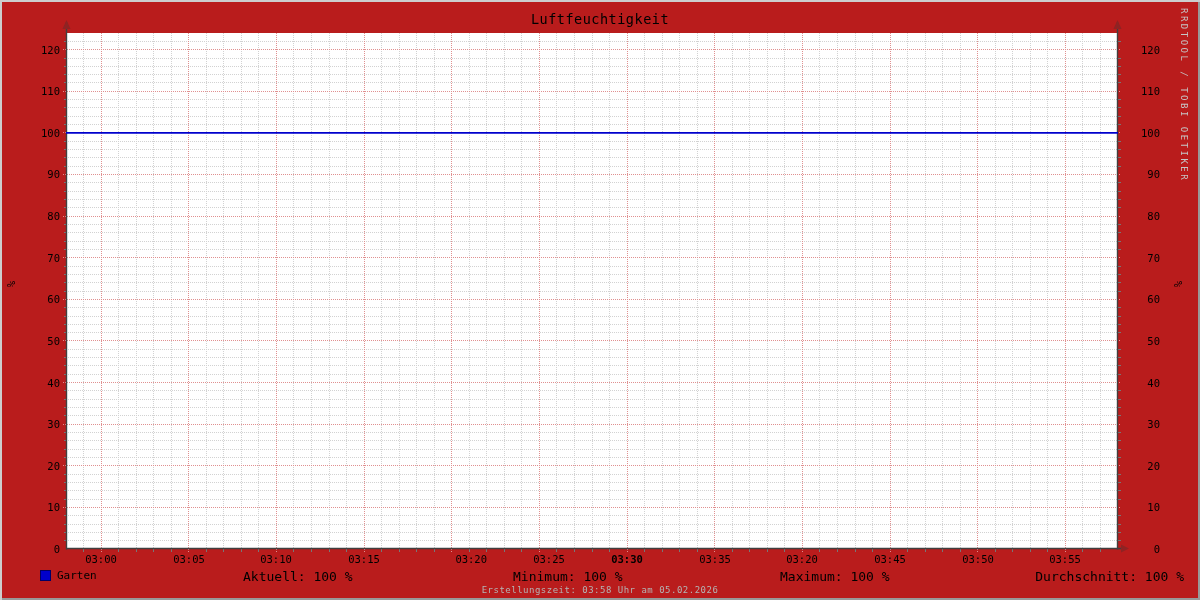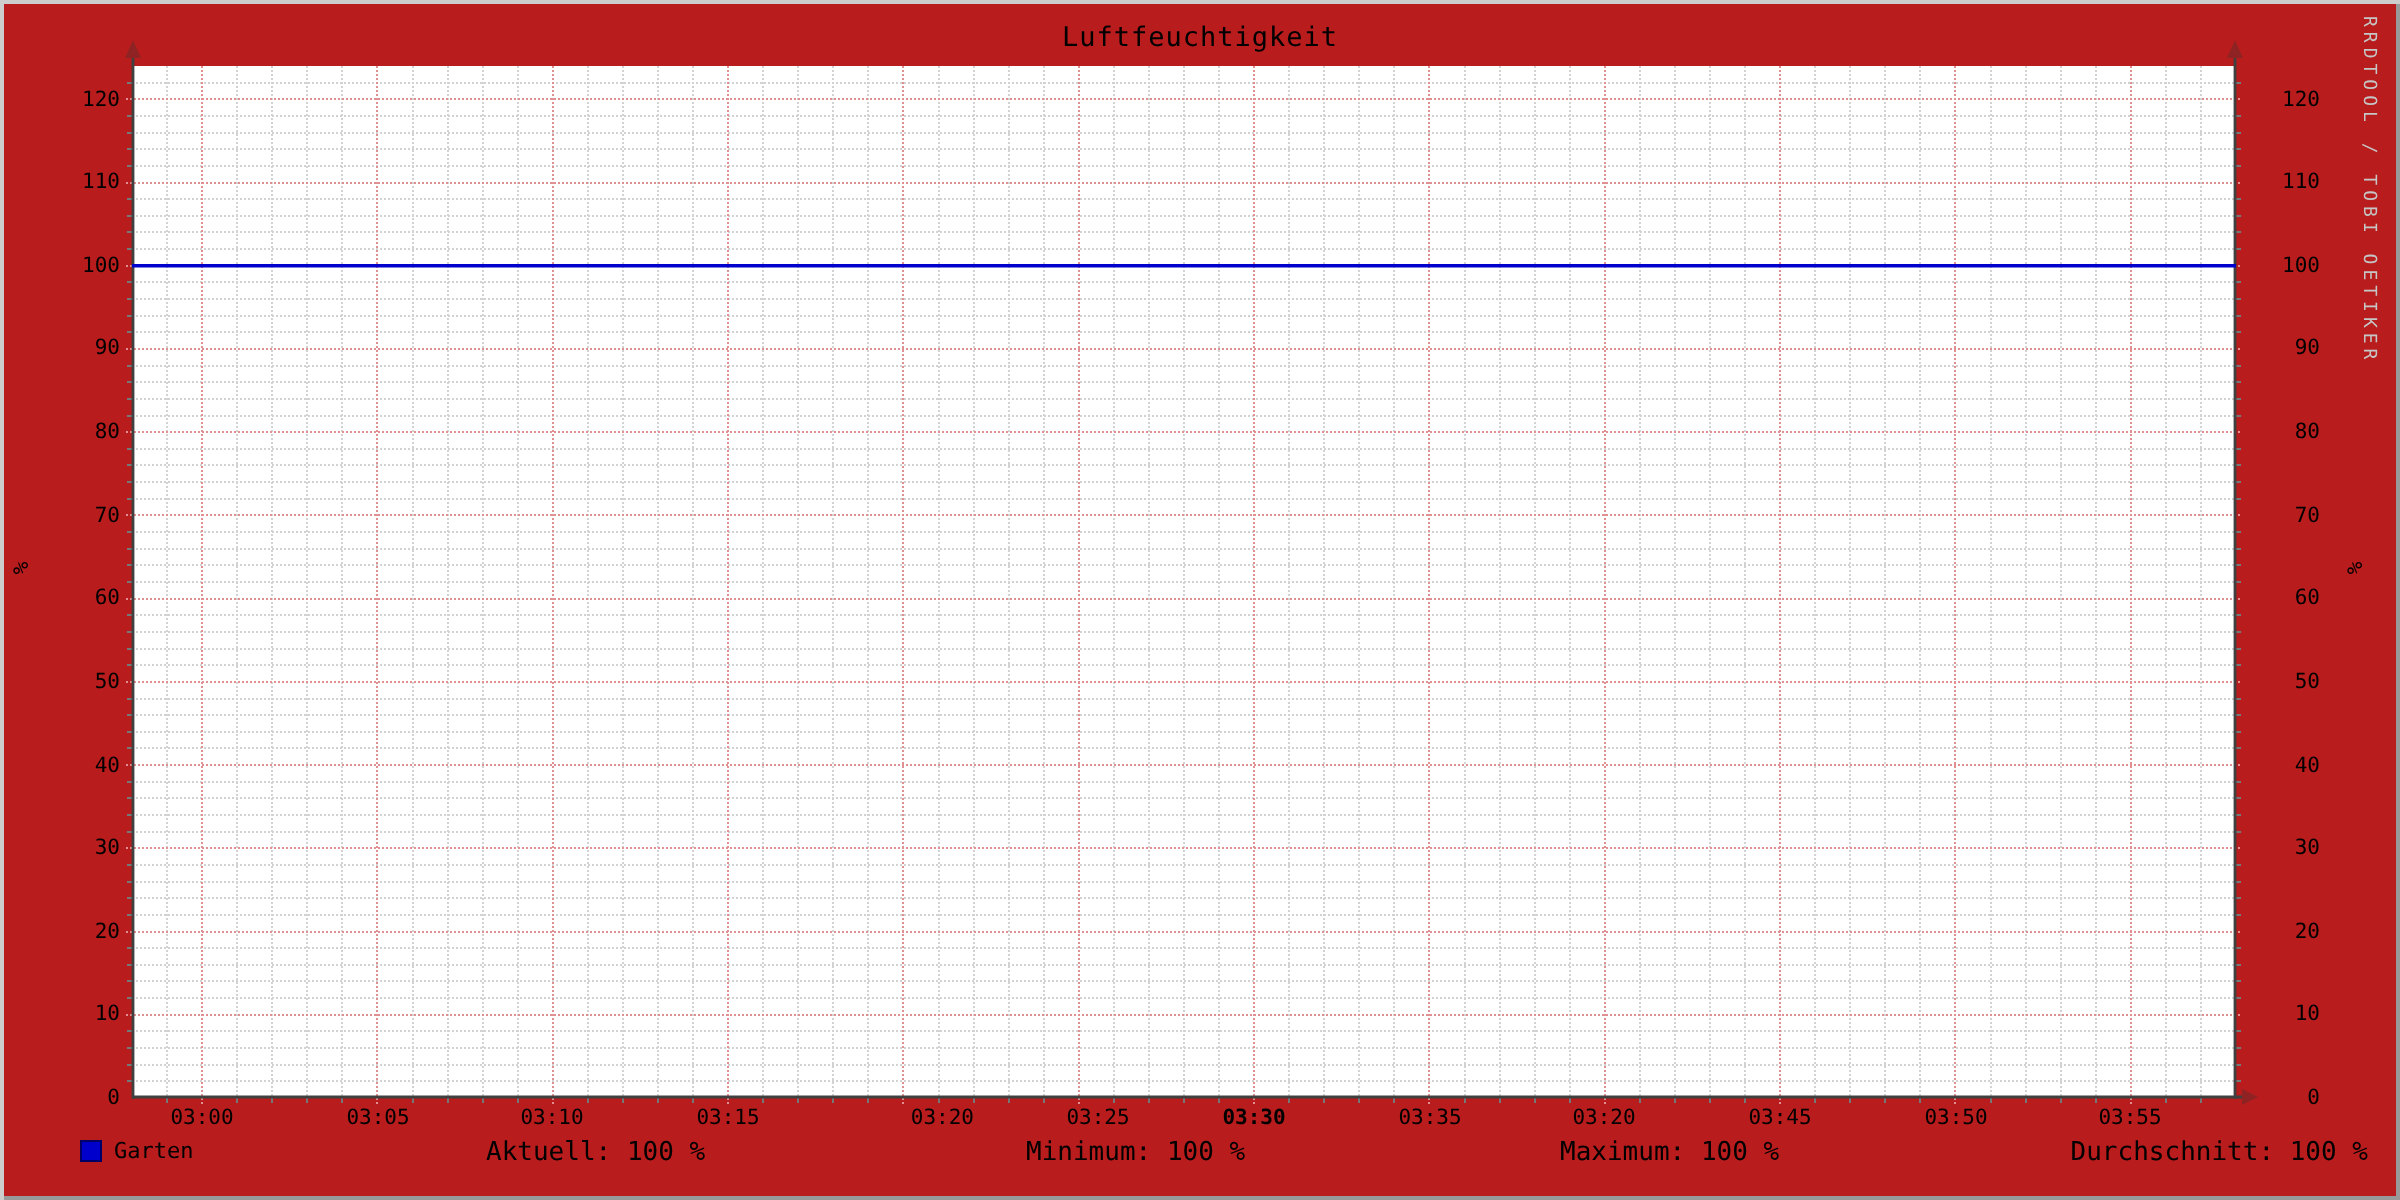--- a/index.html
+++ b/index.html
@@ -387,14 +387,15 @@
   <div class="yunit left">%</div>
   <div class="yunit right">%</div>
 
   <div class="legend-swatch" id="swatch" style="background: rgb(0, 0, 204);"></div>
   <div class="legend-name">Garten</div>
   <div class="stat stat0">Aktuell: 100 %</div>
   <div class="stat stat1">Minimum: 100 %</div>
   <div class="stat stat2">Maximum: 100 %</div>
   <div class="stat stat3">Durchschnitt: 100 %</div>
 
+  <div class="footer">Erstellungszeit: 03:58 Uhr am 05.02.2026</div>
   <div class="watermark">RRDTOOL / TOBI OETIKER</div>
 </div>
 
 </body></html>

